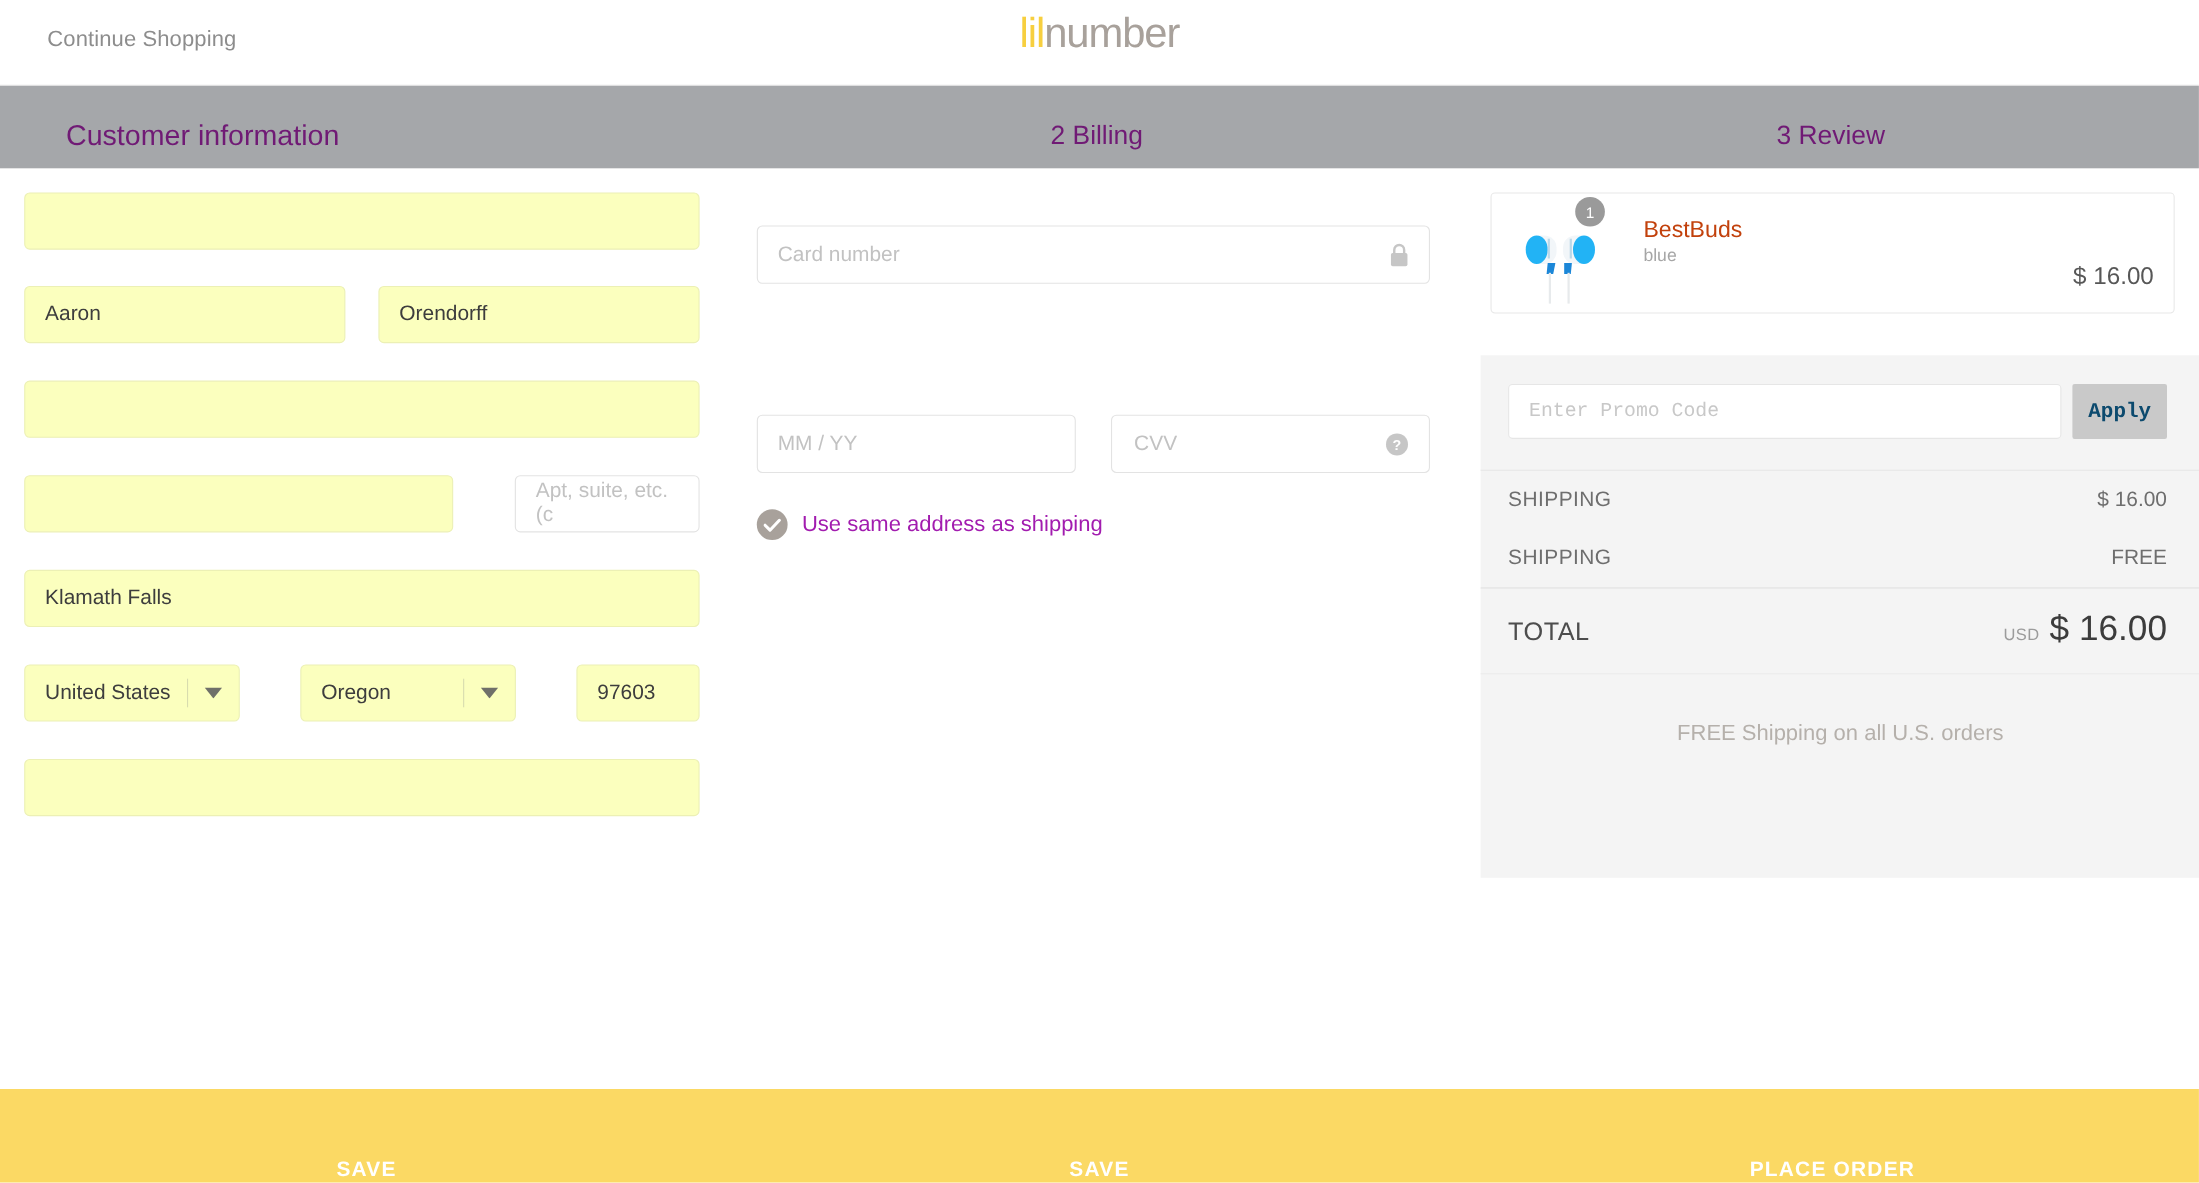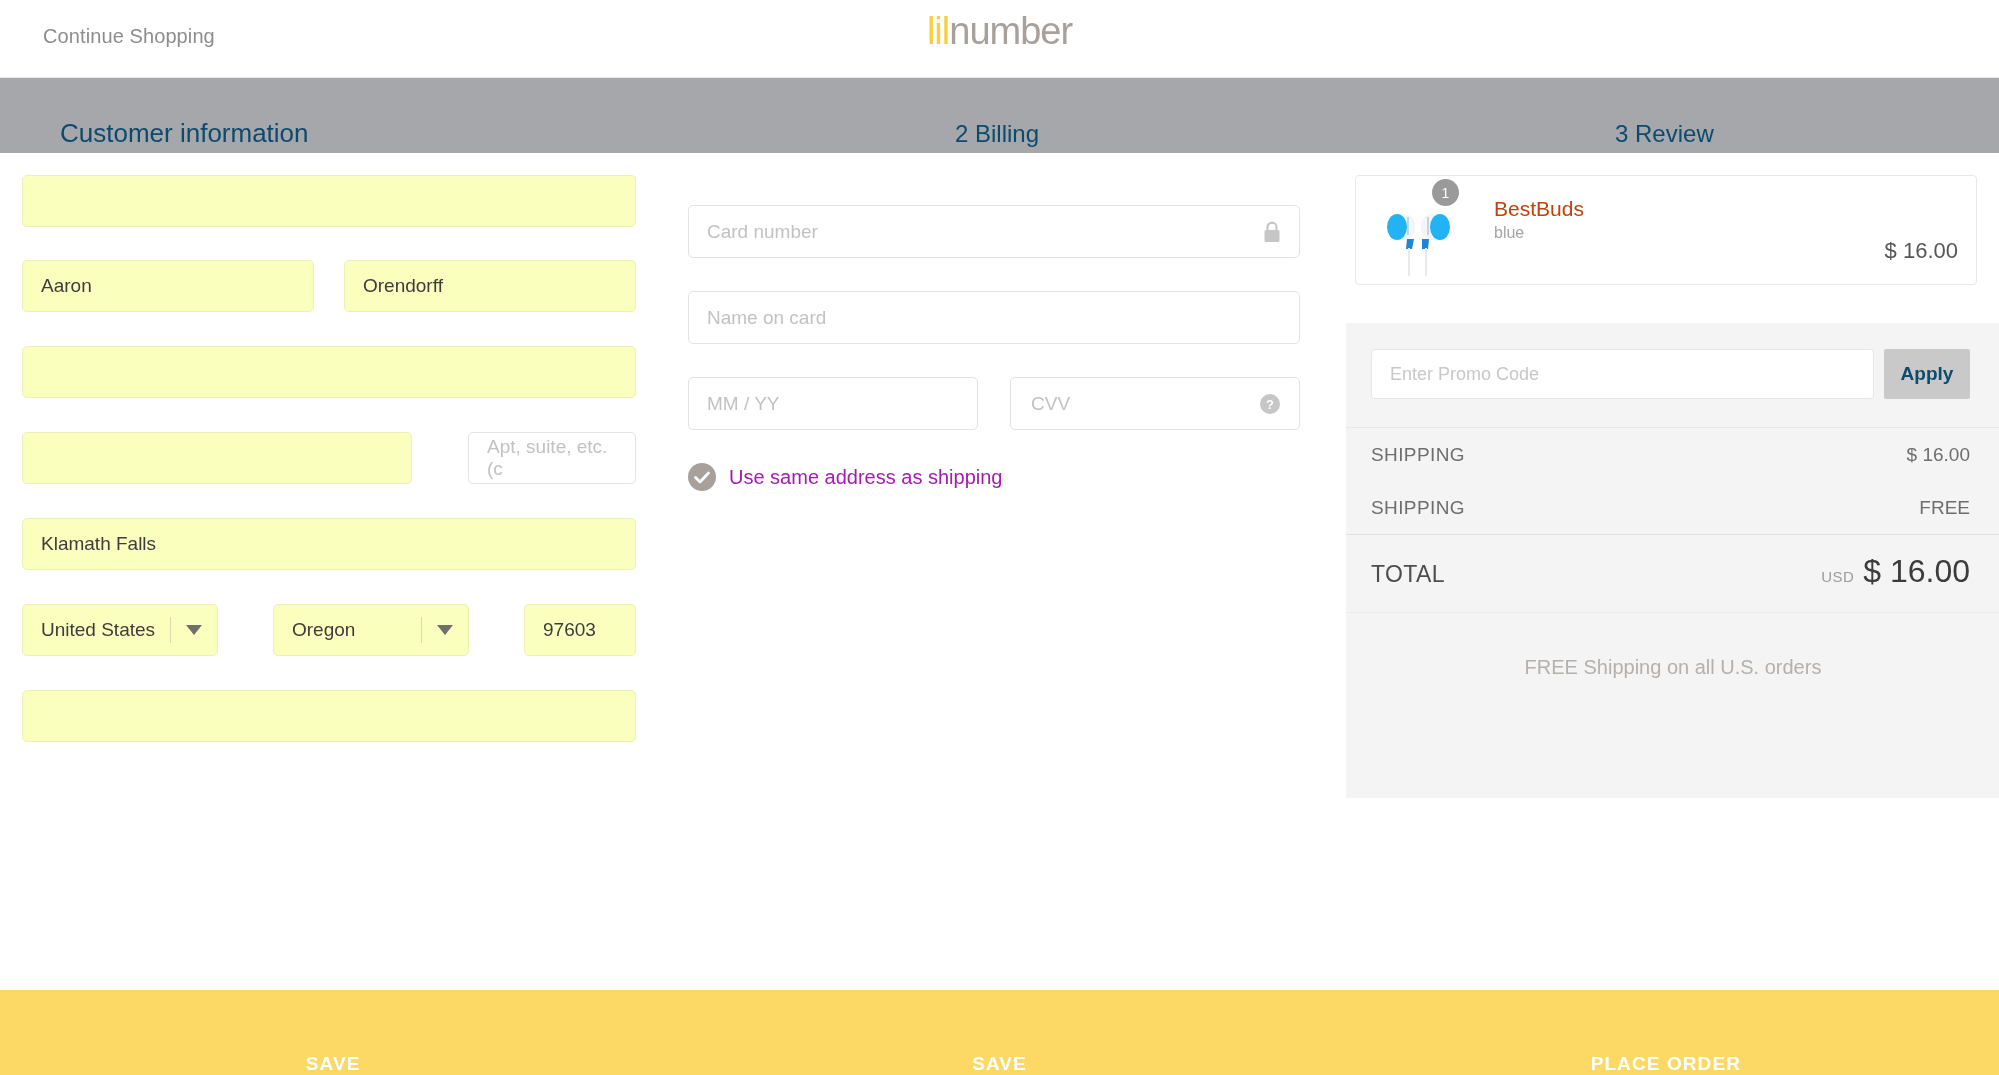--- a/index.html
+++ b/index.html
@@ -35,23 +35,23 @@
   .logo .lil { color: #f7cf3f; font-weight: 500; }
   .logo .gadgets { color: #a8a19b; font-weight: 500; }
 
   
   .stepbar {
     position: absolute; left: 0; top: 78px;
     width: 1999px; height: 75px;
     background: #a5a7aa;
   }
   .step {
-    position: absolute; top: 10px; height: 91px;
+    position: absolute; top: 0; height: 91px;
     display: flex; align-items: center;
-    color: #0c4a6e;
+    color: #701a75;
     cursor: pointer;
   }
   .step-1 { left: 60px; font-size: 26px; }
   .step-2 { left: 955px; font-size: 24px; }
   .step-3 { left: 1615px; font-size: 24px; }
 
   
   .col-customer { position: absolute; left: 0;    top: 153px; width: 665px;  height: 832px; }
   .col-billing  { position: absolute; left: 665px; top: 153px; width: 667px; height: 832px; }
   .col-review   { position: absolute; left: 1332px; top: 153px; width: 667px; height: 832px; }
@@ -145,21 +145,21 @@
   }
   .product-price {
     position: absolute; right: 18px; top: 62px;
     font-size: 22px; color: #575757;
   }
 
   .summary {
     position: absolute; left: 14px; top: 170px;
     width: 654px; background: #f4f4f4;
   }
-  .promo-area { padding: 26px 30px 28px 25px; display: flex; align-items: stretch; gap: 10px; }
+  .promo-area { padding: 26px 30px 28px 25px; display: flex; align-items: stretch; gap: 10px; font-family: Liberation Mono, monospace; }
   .promo-input {
     flex: 1; height: 50px;
     border: 1px solid #e6e6e6; border-radius: 4px; background: #fff;
     display: flex; align-items: center; padding: 0 18px;
     font-size: 18px; color: #c8c8c8;
     cursor: text;
   }
   .promo-apply {
     width: 86px; height: 50px;
     background: #c9c9c9; color: #0c4a6e;
@@ -294,23 +294,20 @@
   <div class="field b-cardnum">
     <span class="ph">Card number</span>
     <span class="field-icon">
       <svg width="18" height="22" viewBox="0 0 18 22">
         <path d="M4.5 9V6.2A4.5 4.5 0 0 1 13.5 6.2V9" fill="none" stroke="#c6c6c6" stroke-width="2.2"></path>
         <rect x="1.5" y="9" width="15" height="12" rx="1.6" fill="#c6c6c6"></rect>
       </svg>
     </span>
   </div>
 
-  <div class="field b-name">
-    <span class="ph">Name on card</span>
-  </div>
 
   <div class="field b-exp">
     <span class="ph">MM / YY</span>
   </div>
 
   <div class="field b-cvv">
     <span class="ph">CVV</span>
     <span class="field-icon">
       <svg width="22" height="22" viewBox="0 0 22 22">
         <circle cx="11" cy="11" r="10" fill="#c6c6c6"></circle>

